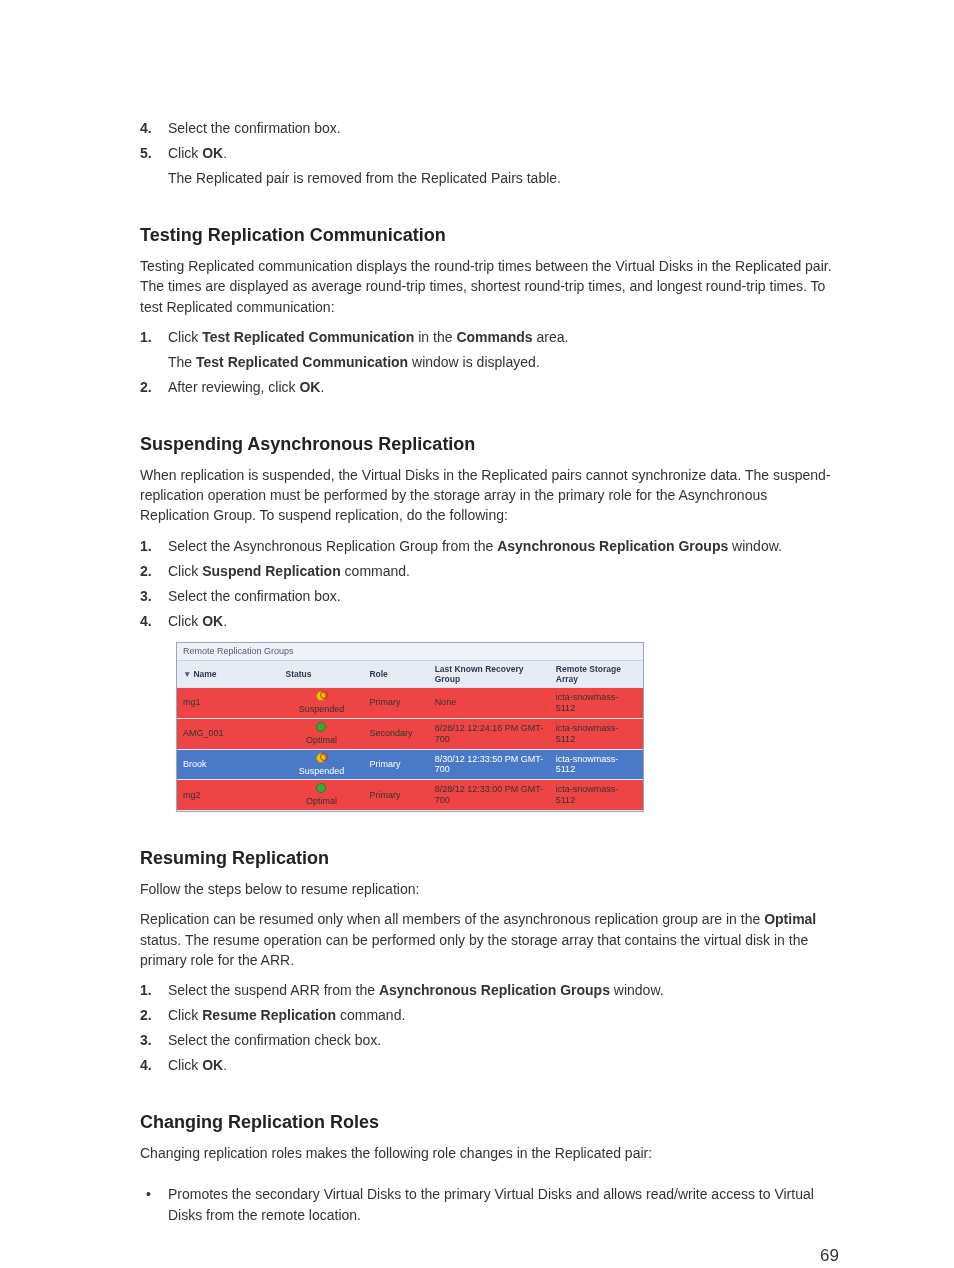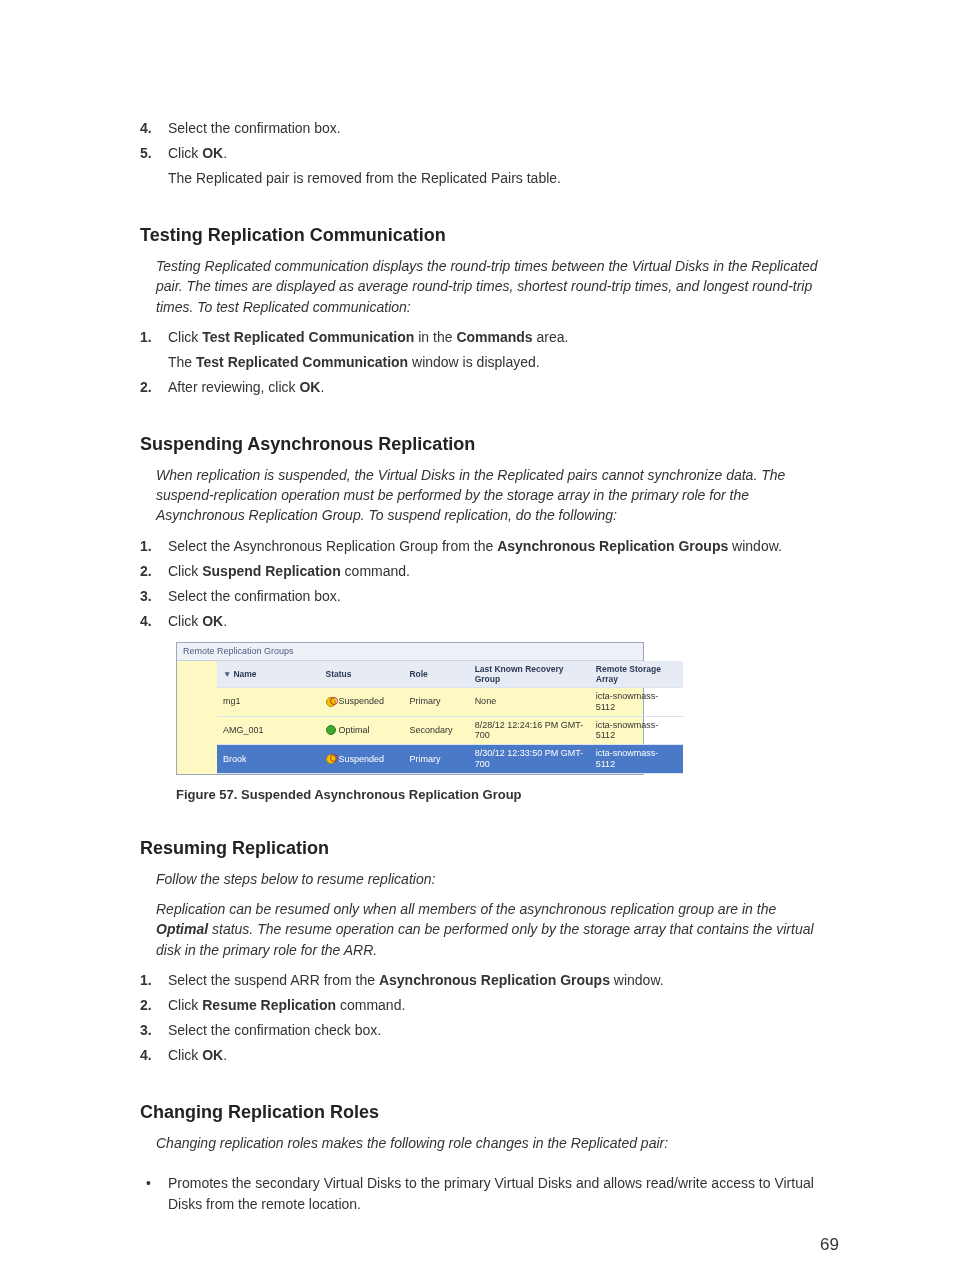--- a/index.html
+++ b/index.html
@@ -17,23 +17,22 @@
     padding: 110px 115px 60px 140px;
     position: relative;
   }
   h2 {
     font-size: 18px;
     font-weight: bold;
     color: #222;
     margin: 36px 0 10px 0;
   }
   p {
-    margin: 10px 16px;
+    margin: 10px 0;
     line-height: 1.45;
-    font-style: italic;
   }
   ol {
     list-style: none;
     padding-left: 0;
     margin: 8px 0;
   }
   ol > li {
     position: relative;
     padding-left: 28px;
     margin: 4px 0;
@@ -64,53 +63,52 @@
     display: block;
     margin-top: 4px;
   }
   b { font-weight: bold; }
 
   
   .tablebox {
     margin: 10px 0 10px 36px;
     width: 466px;
     border: 1px solid #9aa8bb;
-    background: #fef9c3;
+    background: #ef4444;
     font-size: 9px;
     line-height: 1.2;
   }
   .tablebox .caption {
     padding: 3px 6px;
     color: #4b5d80;
     border-bottom: 1px solid #c8d1e0;
     background: #eef2f8;
   }
   .tablebox table {
     width: 100%;
     border-collapse: collapse;
     table-layout: fixed;
-    margin-left: 40px;
   }
   .tablebox th, .tablebox td {
     text-align: left;
     padding: 3px 6px;
     border-bottom: 1px solid #dbe3ee;
     overflow: hidden;
   }
   .tablebox th {
     background: #e7ecf4;
     font-weight: bold;
     color: #2b3a55;
     font-size: 8.5px;
   }
   .tablebox tr.selected td {
     background: #4a7ac7;
     color: #fff;
   }
-  .status-cell { display: flex; align-items: center; gap: 3px; }
+  .status-cell { display: flex; align-items: center; gap: 3px; flex-direction: column; }
   .status-dot {
     display: inline-block;
     width: 8px; height: 8px;
     border-radius: 50%;
     flex-shrink: 0;
   }
   .status-dot.suspended { background: #f2c200; border: 1px solid #b08f00; position: relative; }
   .status-dot.suspended::after {
     content: "";
     position: absolute;
@@ -211,24 +209,35 @@
             <td>
               <span class="status-cell">
                 <span class="status-dot suspended"></span>
                 <span>Suspended</span>
               </span>
             </td>
             <td>Primary</td>
             <td>8/30/12 12:33:50 PM GMT-700</td>
             <td>icta-snowmass-5112</td>
           </tr>
+          <tr>
+            <td>mg2</td>
+            <td>
+              <span class="status-cell">
+                <span class="status-dot optimal"></span>
+                <span>Optimal</span>
+              </span>
+            </td>
+            <td>Primary</td>
+            <td>8/28/12 12:33:00 PM GMT-700</td>
+            <td>icta-snowmass-5112</td>
+          </tr>
         </tbody>
     </table>
   </div>
-  <div class="figcap">Figure 57. Suspended Asynchronous Replication Group</div>
 
   <h2>Resuming Replication</h2>
   <p>Follow the steps below to resume replication:</p>
   <p>Replication can be resumed only when all members of the asynchronous replication group are in the <b>Optimal</b> status. The resume operation can be performed only by the storage array that contains the virtual disk in the primary role for the ARR.</p>
   <ol>
       <li><span class="num">1.</span>Select the suspend ARR from the <b>Asynchronous Replication Groups</b> window.</li>
       <li><span class="num">2.</span>Click <b>Resume Replication</b> command.</li>
       <li><span class="num">3.</span>Select the confirmation check box.</li>
       <li><span class="num">4.</span>Click <b>OK</b>.</li>
     </ol>

